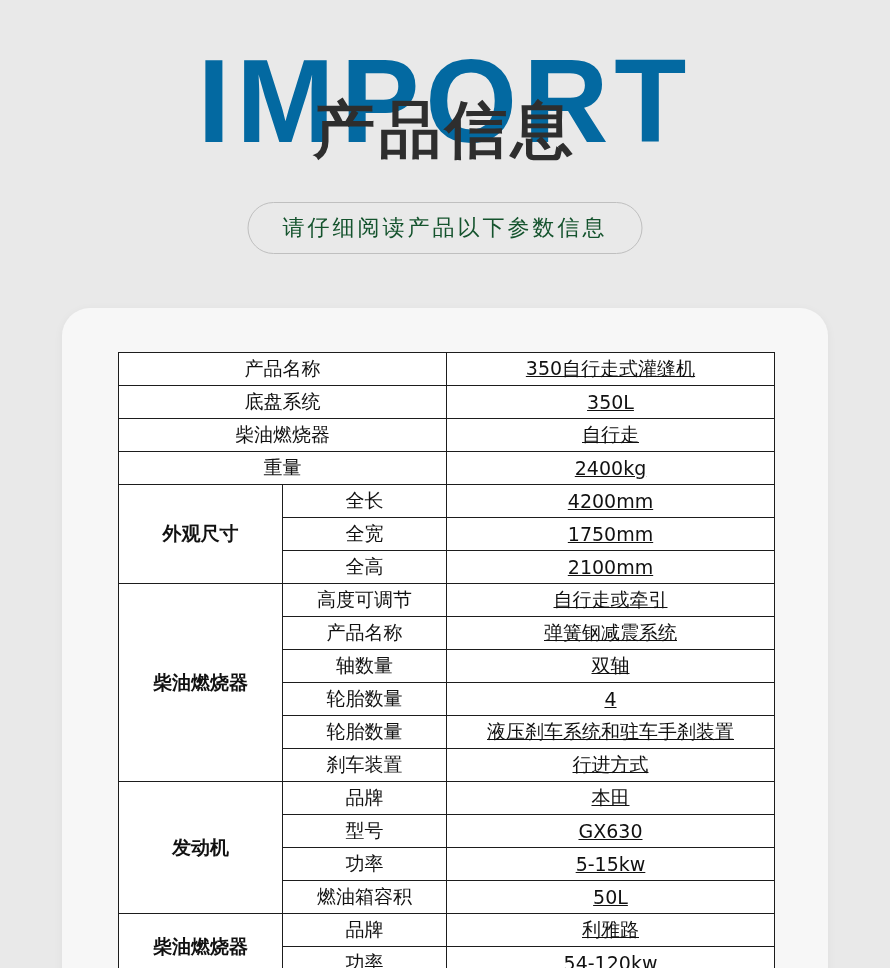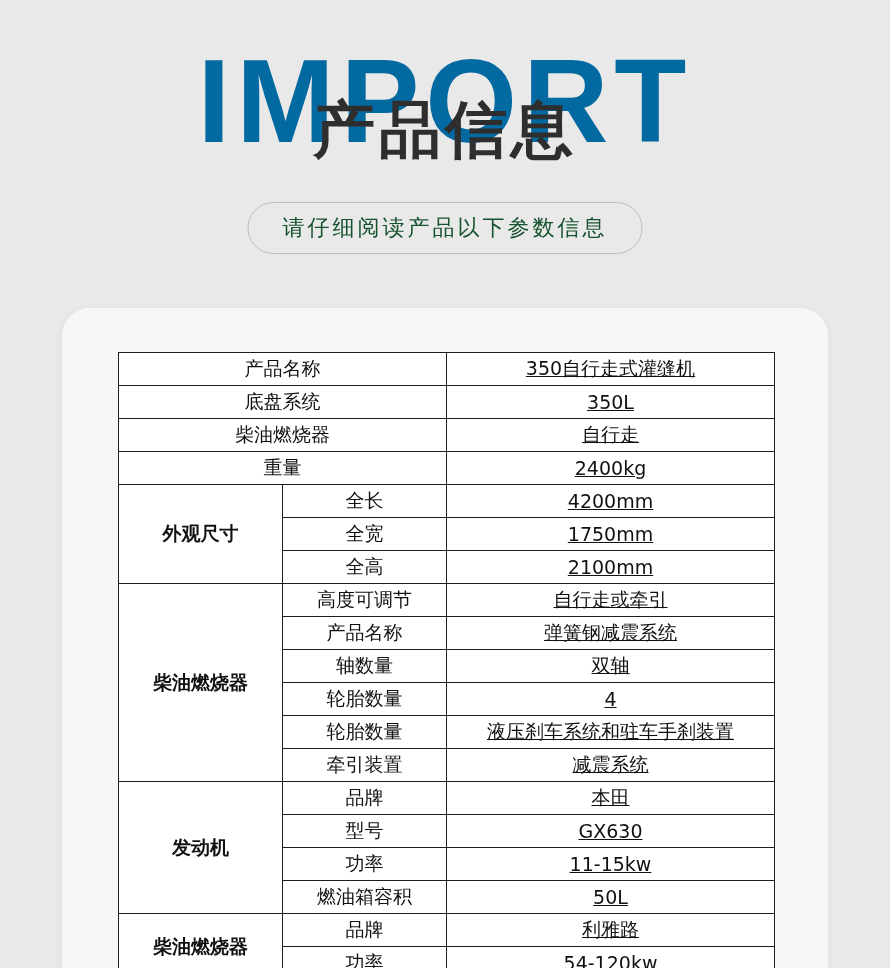--- a/index.html
+++ b/index.html
@@ -168,35 +168,35 @@
         </tr>
         <tr>
           <td class="sub">轮胎数量</td>
           <td class="val">4</td>
         </tr>
         <tr>
           <td class="sub">轮胎数量</td>
           <td class="val">液压刹车系统和驻车手刹装置</td>
         </tr>
         <tr>
-          <td class="sub">牵引装置</td>
-          <td class="val">减震系统</td>
+          <td class="sub">刹车装置</td>
+          <td class="val">行进方式</td>
         </tr>
         <tr>
           <td class="cat" rowspan="4">发动机</td>
           <td class="sub">品牌</td>
           <td class="val">本田</td>
         </tr>
         <tr>
           <td class="sub">型号</td>
           <td class="val">GX630</td>
         </tr>
         <tr>
           <td class="sub">功率</td>
-          <td class="val">11-15kw</td>
+          <td class="val">5-15kw</td>
         </tr>
         <tr>
           <td class="sub">燃油箱容积</td>
           <td class="val">50L</td>
         </tr>
         <tr>
           <td class="cat" rowspan="2">柴油燃烧器</td>
           <td class="sub">品牌</td>
           <td class="val">利雅路</td>
         </tr>

